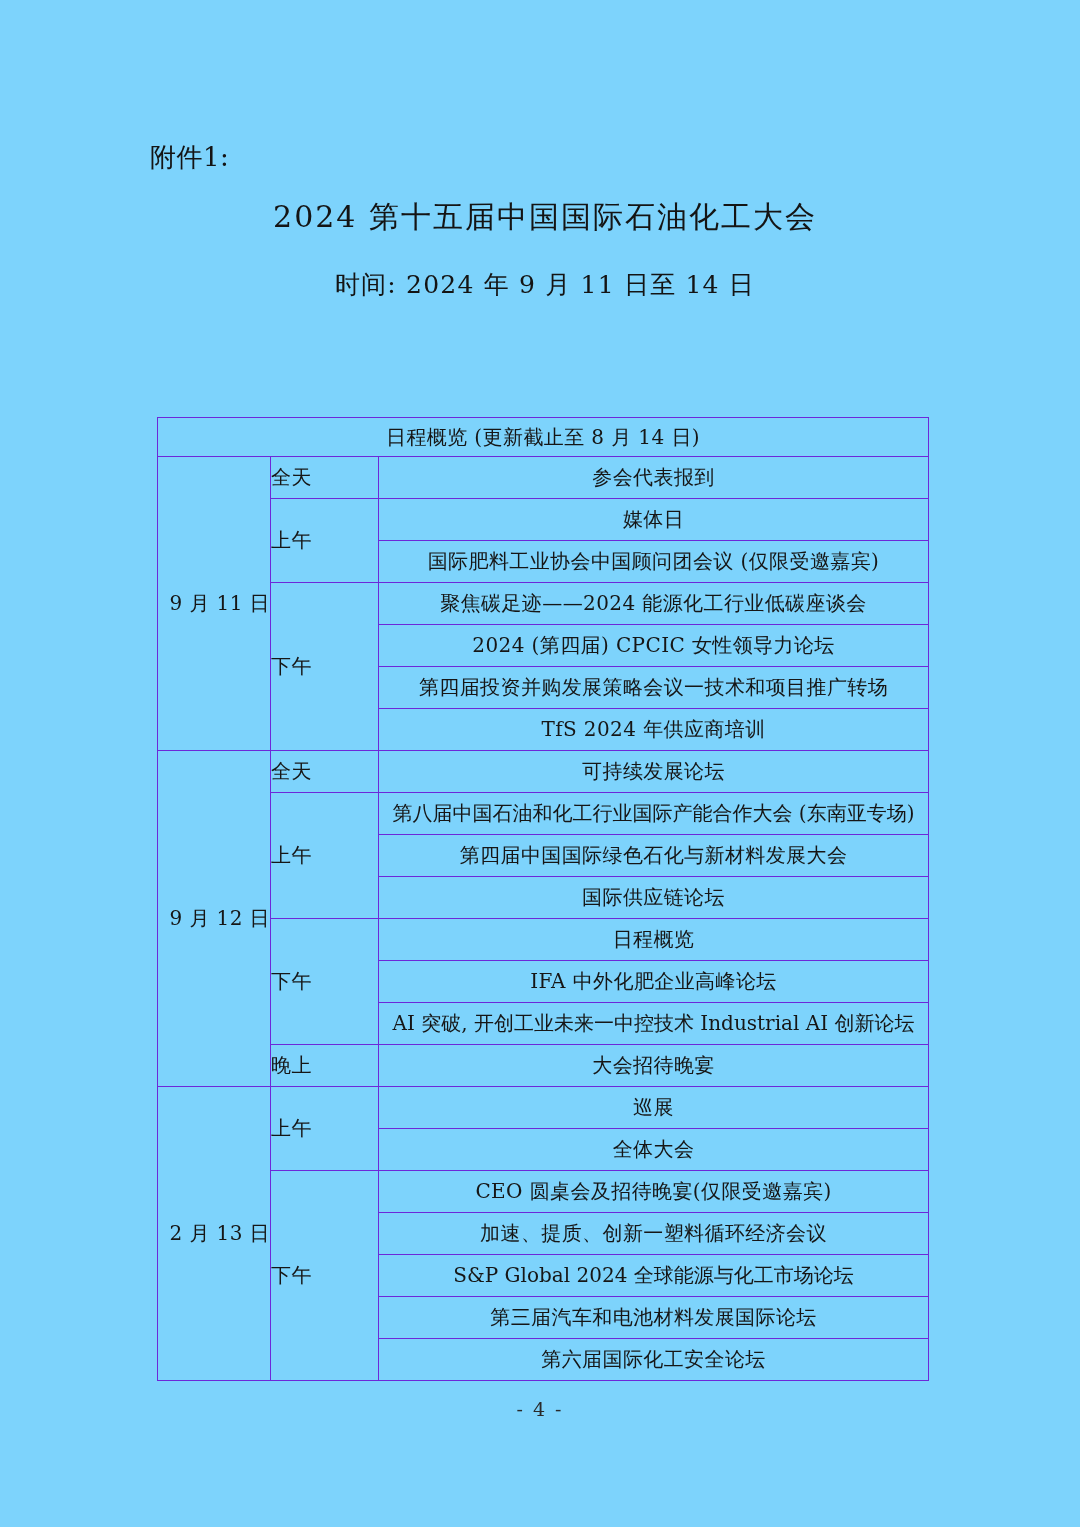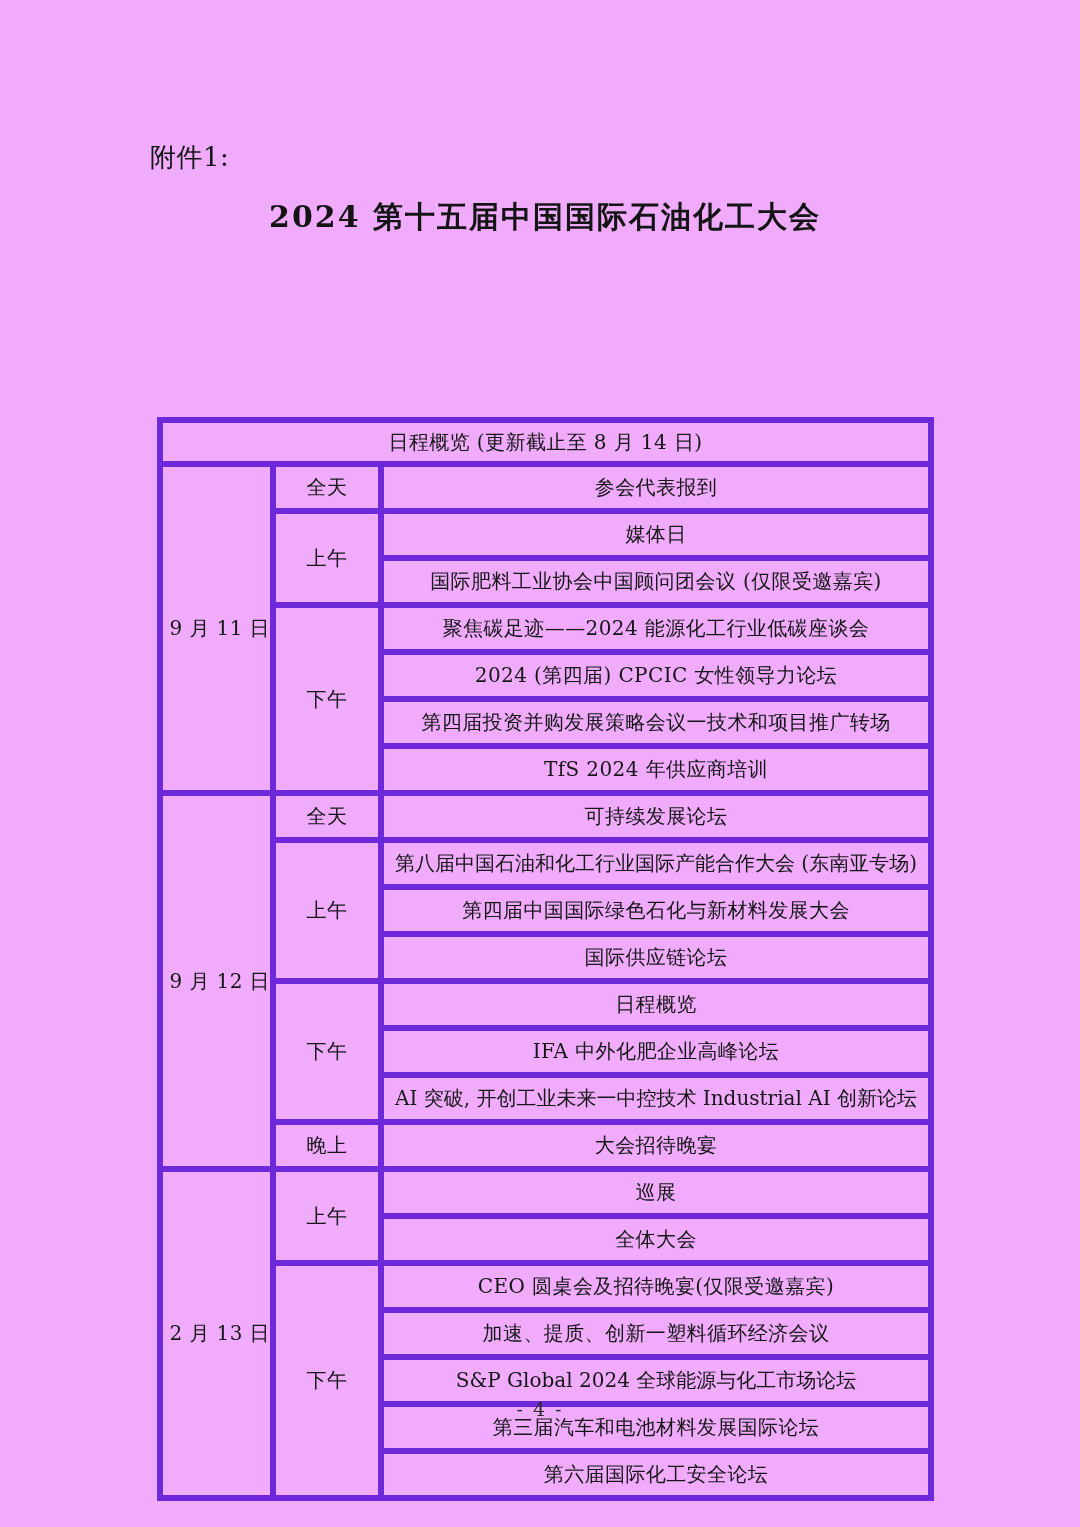--- a/index.html
+++ b/index.html
@@ -15,21 +15,21 @@
     font-family: "DejaVu Serif", "Liberation Serif", serif;
     color: #1a1a1a;
     overflow: hidden;
   }
 
   .page {
     position: absolute;
     left: 0; top: 0;
     width: 1080px;
     height: 1527px;
-    background: #f0abfc;
+    background: #7dd3fc;
   }
 
   
   .attach-label {
     position: absolute;
     left: 150px;
     top: 140px;
     font-size: 26px;
     letter-spacing: 0.5px;
     font-family: "DejaVu Serif", "Liberation Serif", serif;
@@ -44,21 +44,20 @@
     top: 196px;
     width: 790px;
     text-align: center;
   }
   .doc-title {
     font-size: 30px;
     letter-spacing: 2px;
     line-height: 1.38;
     color: #141414;
     white-space: nowrap;
-    font-weight: bold;
   }
   .doc-subtitle {
     font-size: 30px;
     letter-spacing: 2px;
     line-height: 1.38;
     margin-top: 24px;
     color: #141414;
     white-space: nowrap;
   }
   .meta-line {
@@ -77,21 +76,21 @@
     left: 157px;
     top: 417px;
     width: 771px;
   }
   table.schedule {
     border-collapse: collapse;
     width: 771px;
     table-layout: fixed;
   }
   table.schedule td {
-    border: 6px solid #6d28d9;
+    border: 1px solid #6d28d9;
     font-size: 20px;
     color: #161616;
     font-family: "DejaVu Serif", "Liberation Serif", serif;
     padding: 0;
     vertical-align: middle;
     letter-spacing: 0.4px;
   }
   .col-date  { width: 113px; }
   .col-part  { width: 108px; }
   .col-event { width: 550px; }
@@ -101,21 +100,21 @@
     height: 38px;
     font-size: 21px;
     letter-spacing: 0.6px;
   }
   td.date-cell {
     text-align: right;
     font-size: 21px;
     letter-spacing: 1.5px;
   }
   td.part-cell {
-    text-align: center;
+    text-align: left;
     font-size: 21px;
     letter-spacing: 1.5px;
   }
   td.event-cell {
     text-align: center;
     padding-left: 12px;
     height: 41px;
     font-size: 20px;
     white-space: nowrap;
   }
@@ -136,20 +135,21 @@
 </style>
 </head>
 <body>
 
 <div class="page">
 
   <div class="attach-label">附件1:</div>
 
   <div class="heading-block">
     <div class="doc-title">2024 第十五届中国国际石油化工大会</div>
+    <div class="meta-line meta-time">时间: 2024 年 9 月 11 日至 14 日</div>
   </div>
 
   <div class="schedule-wrap">
     <table class="schedule">
       <colgroup>
         <col class="col-date">
         <col class="col-part">
         <col class="col-event">
       </colgroup>
       <tbody id="schedule-body">

